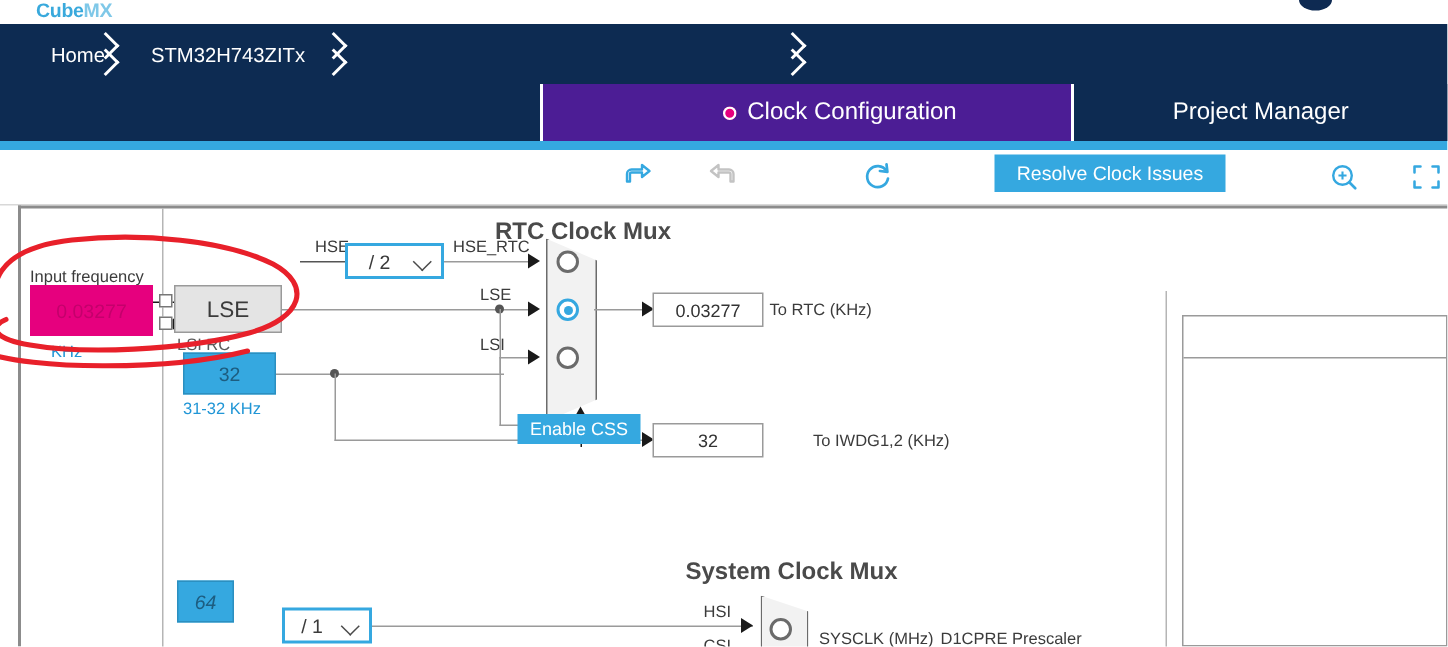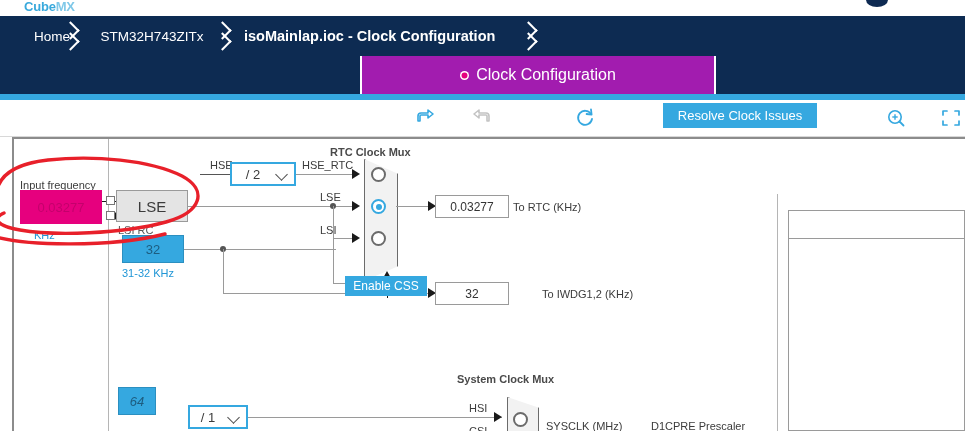--- a/index.html
+++ b/index.html
@@ -30,21 +30,21 @@
     transform:rotate(45deg);transform-origin:center;}
   .chev::after{content:"";position:absolute;left:0;top:11px;width:11px;height:11px;
     border-bottom:2px solid #ffffff;border-right:2px solid #ffffff;
     transform:rotate(-45deg);transform-origin:center;}
 
   
   #tab-bar{left:0;top:56px;width:965px;height:38px;background:#0d2b52;}
   .tab{position:absolute;top:0;height:38px;display:flex;align-items:center;
     justify-content:center;color:#ffffff;font-size:16px;white-space:nowrap;}
   .tab.inactive{background:#0d2b52;}
-  .tab.active{background:#a21caf;}
+  .tab.active{background:#4c1d95;padding-left:22px;}
   .tabsep{position:absolute;top:0;width:2px;height:38px;background:#ffffff;}
   .tabdot{width:9px;height:9px;border-radius:50%;background:#e6007e;
     margin-right:7px;display:inline-block;box-shadow:0 0 0 1.5px #ffffff inset;}
   #tab-underline{left:0;top:94px;width:965px;height:6px;background:#35a8e0;}
 
   
   #toolbar{left:0;top:100px;width:965px;height:36px;background:#ffffff;}
   .tb-icon{position:absolute;top:6px;width:26px;height:24px;}
   #resolve-btn{position:absolute;left:663px;top:103px;width:154px;height:25px;
     background:#35a8e0;color:#ffffff;font-size:13px;display:flex;
@@ -53,21 +53,21 @@
   #toolbar-rule{left:0;top:136px;width:965px;height:1px;background:#d8d8d8;}
 
   
   #canvas{left:12px;top:137px;width:953px;height:294px;
     border-left:2px solid #8c8c8c;border-top:2px solid #8c8c8c;
     background:#ffffff;box-sizing:border-box;}
 
   .lbl{position:absolute;font-size:11px;color:#3b3b3b;white-space:nowrap;}
   .lbl-blue{position:absolute;font-size:11px;color:#2196d6;white-space:nowrap;}
   .lbl-gray{position:absolute;font-size:11px;color:#5a5a5a;white-space:nowrap;}
-  .mux-title{position:absolute;font-size:11px;color:#4a4a4a;font-weight:bold;
+  .mux-title{position:absolute;font-size:16px;color:#4a4a4a;font-weight:bold;
     white-space:nowrap;}
 
   .wire{position:absolute;background:#9a9a9a;}
   .wire-h{height:1px;}
   .wire-v{width:1px;}
   .node{position:absolute;width:6px;height:6px;border-radius:50%;
     background:#555555;}
 
   .arrow{position:absolute;width:0;height:0;
     border-top:5px solid transparent;border-bottom:5px solid transparent;
@@ -134,33 +134,33 @@
 
 <div class="abs" id="breadcrumb-bar">
   <div class="crumb" style="left:12px;width:80px;justify-content:center;">
       <span>Home</span>
     </div>
   <div class="chev" style="left:64px;"></div>
   <div class="crumb" style="left:92px;width:120px;justify-content:center;">
       <span>STM32H743ZITx</span>
     </div>
   <div class="chev" style="left:216px;"></div>
-  <div class="crumb bold" style="left:244px;">
-      <span>isoMainlap.ioc - Clock Configuration</span>
-    </div>
   <div class="chev" style="left:522px;"></div>
 </div>
 
 <div class="abs" id="tab-bar">
   <div class="tabsep" style="left:360px;"></div>
   <div class="tab active" style="left:362px;width:352px;">
     <span class="tabdot"></span>
     <span>Clock Configuration</span>
   </div>
   <div class="tabsep" style="left:714px;"></div>
+  <div class="tab inactive" style="left:716px;width:249px;">
+      <span>Project Manager</span>
+    </div>
 </div>
 <div class="abs" id="tab-underline"></div>
 
 <div class="abs" id="toolbar">
   <div class="tb-icon" style="left:415px;">
     <svg width="26" height="24" viewBox="0 0 26 24">
         <path d="M13 7 H6 a3 3 0 0 0 -3 3 v5 h2 v-5 a1 1 0 0 1 1 -1 h7 v3 l5 -4 -5 -4 z" fill="none" stroke="#35a8e0" stroke-width="1.6" stroke-linejoin="round"></path>
       </svg>
   </div>
   <div class="tb-icon" style="left:470px;">
@@ -278,21 +278,21 @@
   <div class="wire wire-h" style="left:234px;top:278px;width:254px;"></div>
   <div class="arrow" style="left:480px;top:273px;"></div>
 
   <div class="lbl" style="left:455px;top:263px;">HSI</div>
   <div class="lbl" style="left:455px;top:286px;">CSI</div>
 
   <div class="mux" style="left:493px;top:258px;width:30px;height:36px;clip-path:polygon(0 0,100% 28%,100% 100%,0 100%);"></div>
   <div class="pin" style="left:499px;top:273px;"></div>
 
   <div class="lbl" style="left:532px;top:281px;">SYSCLK (MHz)</div>
-  <div class="lbl" style="left:613px;top:281px;margin-left:24px;">D1CPRE Prescaler</div>
+  <div class="lbl" style="left:613px;top:281px;">D1CPRE Prescaler</div>
   <div class="lbl" style="left:788px;top:281px;">HPRE Prescaler</div>
 </div>
 
 <div id="right-panel">
   <div id="right-panel-hdr"></div>
 </div>
 
 <svg id="annotation" viewBox="0 0 240 115">
   <path d="M6 62 C4 38 22 24 58 20 C104 15 160 20 192 36 C218 50 212 72 176 82 C132 94 64 96 30 90 C6 86 2 78 14 73" fill="none" stroke="#e8202a" stroke-width="3.4" stroke-linecap="round"></path>
   <path d="M0 95 C30 106 120 108 175 94" fill="none" stroke="#e8202a" stroke-width="3.4" stroke-linecap="round"></path>

